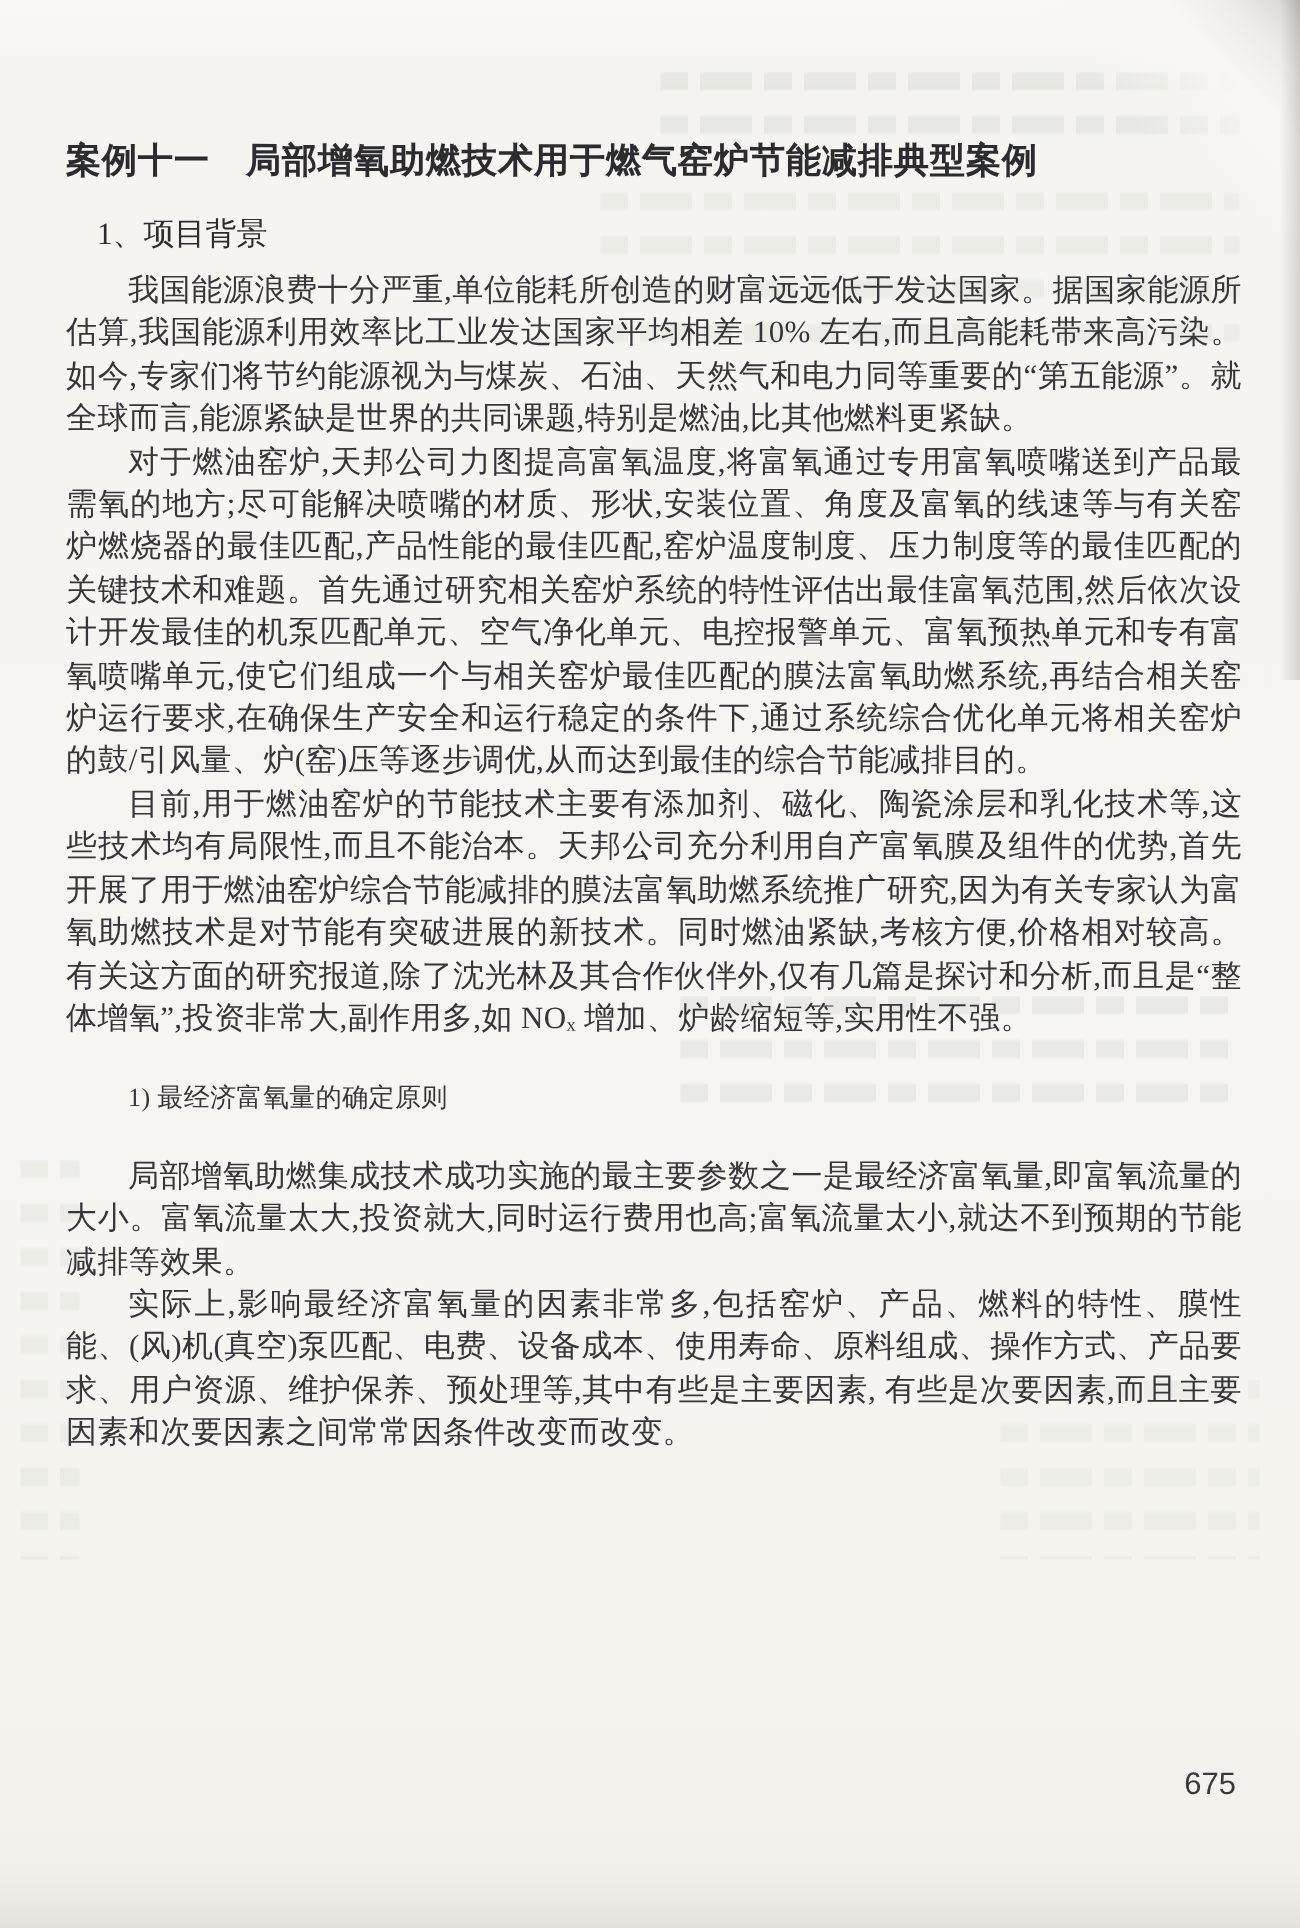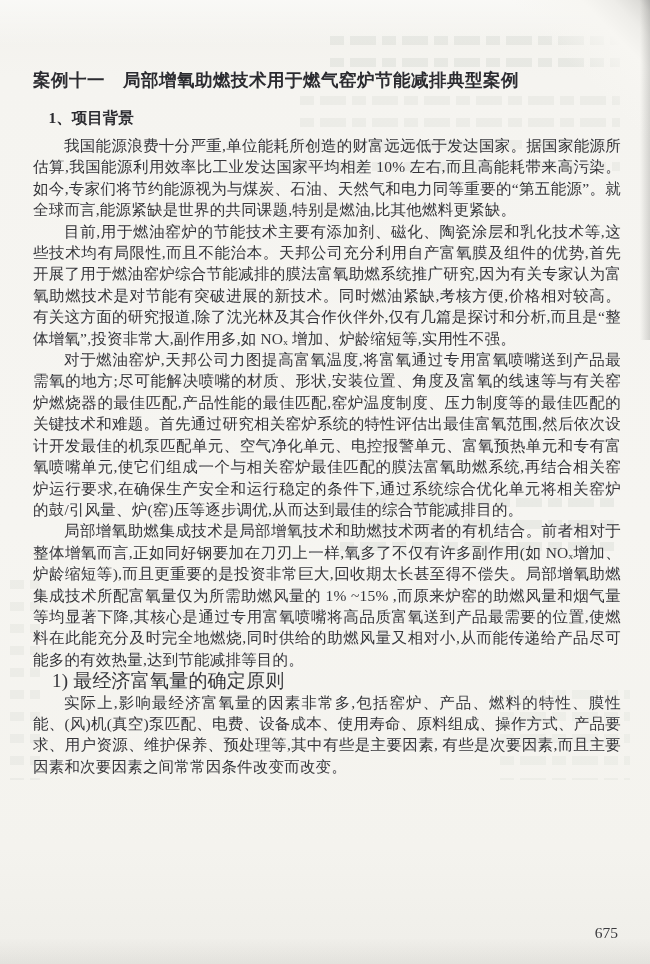--- a/index.html
+++ b/index.html
@@ -81,51 +81,50 @@
   .case-title {
     font-size: 17.5px;
     font-weight: 700;
     letter-spacing: 0.5px;
     color: #2b2b30;
     margin: 0 0 15px 0;
     line-height: 24px;
   }
   .sec-heading {
     font-size: 15.5px;
-    font-weight: 700;
+    font-weight: 400;
     color: #2b2b30;
     margin: 0 0 6px 0;
     line-height: 22px;
     text-indent: 1em;
   }
   .sec-heading.second { margin-top: 7px; }
   .body-para {
     font-size: 15.5px;
     line-height: 21.4px;
     margin: 0;
     text-align: justify;
     text-indent: 2em;
     letter-spacing: 0.2px;
   }
   .sub-heading {
-    font-size: 19px;
+    font-size: 13px;
     line-height: 21.4px;
-    margin: 0;
+    margin: 18px;
     text-indent: 1em;
     letter-spacing: 0.2px;
     font-family: Liberation Serif, serif;
   }
   .page-number {
     position: absolute;
     top: 884px;
     right: 32px;
     font-size: 15.5px;
     color: #3a3a3e;
-    font-family: Liberation Serif, serif;
-    margin-top: 40px;
+    font-family: Liberation Sans, sans-serif;
   }
 </style>
 </head>
 <body>
 
 <div class="scan-page">
 
   <div class="top-light"></div>
   <div class="bleed b1"></div>
   <div class="bleed b2"></div>
@@ -133,31 +132,31 @@
   <div class="bleed b4"></div>
   <div class="bleed b5"></div>
 
   <div class="content">
     <h1 class="case-title">案例十一　局部增氧助燃技术用于燃气窑炉节能减排典型案例</h1>
 
     <h2 class="sec-heading">1、项目背景</h2>
 
     <p class="body-para">我国能源浪费十分严重,单位能耗所创造的财富远远低于发达国家。据国家能源所估算,我国能源利用效率比工业发达国家平均相差 10% 左右,而且高能耗带来高污染。如今,专家们将节约能源视为与煤炭、石油、天然气和电力同等重要的“第五能源”。就全球而言,能源紧缺是世界的共同课题,特别是燃油,比其他燃料更紧缺。</p>
 
+    <p class="body-para">对于燃油窑炉,天邦公司力图提高富氧温度,将富氧通过专用富氧喷嘴送到产品最需氧的地方;尽可能解决喷嘴的材质、形状,安装位置、角度及富氧的线速等与有关窑炉燃烧器的最佳匹配,产品性能的最佳匹配,窑炉温度制度、压力制度等的最佳匹配的关键技术和难题。首先通过研究相关窑炉系统的特性评估出最佳富氧范围,然后依次设计开发最佳的机泵匹配单元、空气净化单元、电控报警单元、富氧预热单元和专有富氧喷嘴单元,使它们组成一个与相关窑炉最佳匹配的膜法富氧助燃系统,再结合相关窑炉运行要求,在确保生产安全和运行稳定的条件下,通过系统综合优化单元将相关窑炉的鼓/引风量、炉(窑)压等逐步调优,从而达到最佳的综合节能减排目的。</p>
+
     <p class="body-para">目前,用于燃油窑炉的节能技术主要有添加剂、磁化、陶瓷涂层和乳化技术等,这些技术均有局限性,而且不能治本。天邦公司充分利用自产富氧膜及组件的优势,首先开展了用于燃油窑炉综合节能减排的膜法富氧助燃系统推广研究,因为有关专家认为富氧助燃技术是对节能有突破进展的新技术。同时燃油紧缺,考核方便,价格相对较高。有关这方面的研究报道,除了沈光林及其合作伙伴外,仅有几篇是探讨和分析,而且是“整体增氧”,投资非常大,副作用多,如 NOₓ 增加、炉龄缩短等,实用性不强。</p>
-
-    <p class="body-para">对于燃油窑炉,天邦公司力图提高富氧温度,将富氧通过专用富氧喷嘴送到产品最需氧的地方;尽可能解决喷嘴的材质、形状,安装位置、角度及富氧的线速等与有关窑炉燃烧器的最佳匹配,产品性能的最佳匹配,窑炉温度制度、压力制度等的最佳匹配的关键技术和难题。首先通过研究相关窑炉系统的特性评估出最佳富氧范围,然后依次设计开发最佳的机泵匹配单元、空气净化单元、电控报警单元、富氧预热单元和专有富氧喷嘴单元,使它们组成一个与相关窑炉最佳匹配的膜法富氧助燃系统,再结合相关窑炉运行要求,在确保生产安全和运行稳定的条件下,通过系统综合优化单元将相关窑炉的鼓/引风量、炉(窑)压等逐步调优,从而达到最佳的综合节能减排目的。</p>
 
 
 
-    <p class="body-para">局部增氧助燃集成技术是局部增氧技术和助燃技术两者的有机结合。前者相对于整体增氧而言,正如同好钢要加在刀刃上一样,氧多了不仅有许多副作用(如 NOₓ增加、炉龄缩短等),而且更重要的是投资非常巨大,回收期太长甚至得不偿失。局部增氧助燃集成技术所配富氧量仅为所需助燃风量的 1% ~15% ,而原来炉窑的助燃风量和烟气量等均显著下降,其核心是通过专用富氧喷嘴将高品质富氧送到产品最需要的位置,使燃料在此能充分及时完全地燃烧,同时供给的助燃风量又相对小,从而能传递给产品尽可能多的有效热量,达到节能减排等目的。</p>
 
 
     <p class="sub-heading">1) 最经济富氧量的确定原则</p>
 
+    <p class="body-para">局部增氧助燃集成技术成功实施的最主要参数之一是最经济富氧量,即富氧流量的大小。富氧流量太大,投资就大,同时运行费用也高;富氧流量太小,就达不到预期的节能减排等效果。</p>
 
     <p class="body-para">实际上,影响最经济富氧量的因素非常多,包括窑炉、产品、燃料的特性、膜性能、(风)机(真空)泵匹配、电费、设备成本、使用寿命、原料组成、操作方式、产品要求、用户资源、维护保养、预处理等,其中有些是主要因素, 有些是次要因素,而且主要因素和次要因素之间常常因条件改变而改变。</p>
 
   </div>
 
   <div class="page-number">675</div>
 
   <div class="corner-fold"></div>
   <div class="edge-shadow-right"></div>
   <div class="edge-shadow-bottom"></div>

